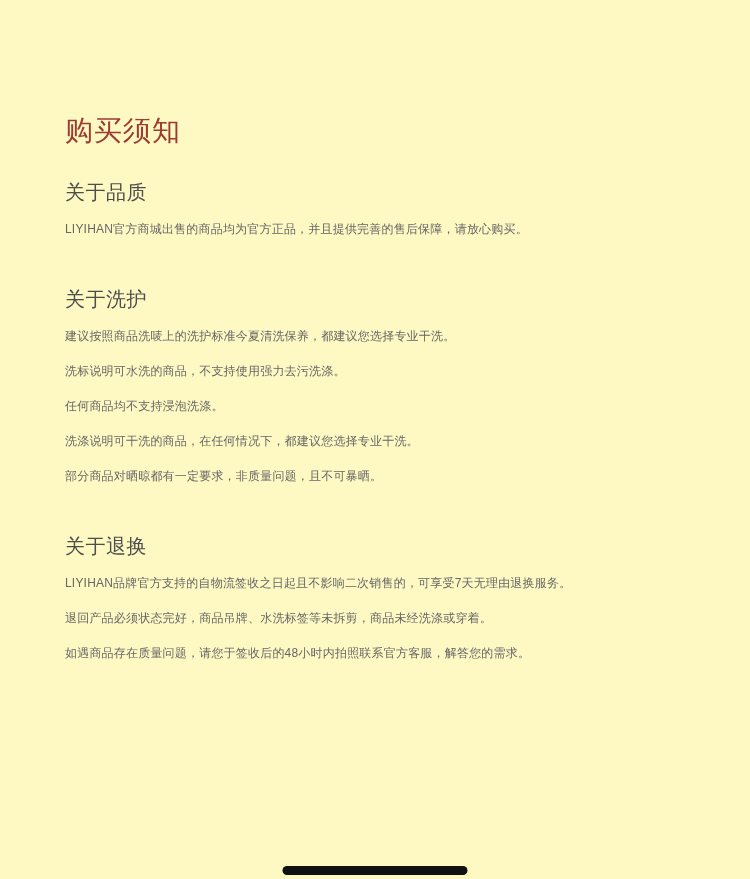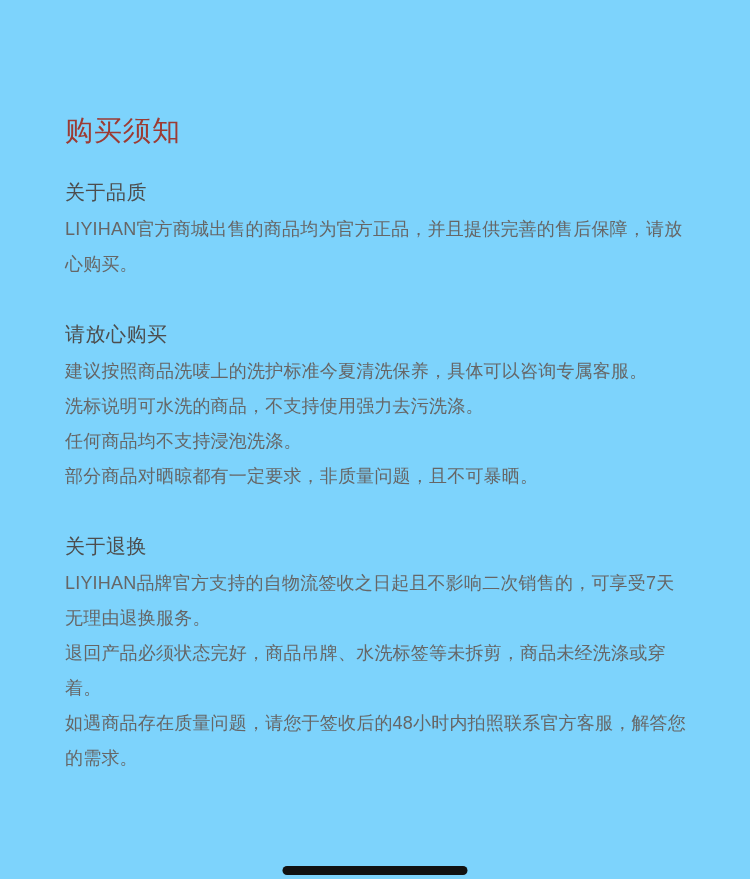--- a/index.html
+++ b/index.html
@@ -4,21 +4,21 @@
 <style>
   html, body {
     margin: 0;
     padding: 0;
     background: #ffffff;
   }
   .screen {
     position: relative;
     width: 750px;
     height: 879px;
-    background: #7dd3fc;
+    background: #fef9c3;
     overflow: hidden;
     font-family: "Liberation Sans", "DejaVu Sans", sans-serif;
   }
   .content {
     padding: 116px 58px 0 65px;
   }
   .page-title {
     font-size: 28px;
     line-height: 30px;
     font-weight: 500;
@@ -31,21 +31,21 @@
     line-height: 20px;
     font-weight: 400;
     color: #4d4d4d;
     letter-spacing: 0.5px;
     margin: 42px 0 10px 0;
   }
   .section-heading.first {
     margin-top: 0;
   }
   .para {
-    font-size: 18px;
+    font-size: 12px;
     line-height: 35px;
     color: #666666;
     margin: 0;
     letter-spacing: 0.2px;
   }
   .home-indicator {
     position: absolute;
     left: 50%;
     bottom: 4px;
     transform: translateX(-50%);
@@ -62,24 +62,25 @@
   <div class="content">
 
     <h1 class="page-title">购买须知</h1>
 
     <section>
       <h2 class="section-heading first">关于品质</h2>
       <p class="para">LIYIHAN官方商城出售的商品均为官方正品，并且提供完善的售后保障，请放心购买。</p>
     </section>
 
     <section>
-      <h2 class="section-heading">请放心购买</h2>
-      <p class="para">建议按照商品洗唛上的洗护标准今夏清洗保养，具体可以咨询专属客服。</p>
+      <h2 class="section-heading">关于洗护</h2>
+      <p class="para">建议按照商品洗唛上的洗护标准今夏清洗保养，都建议您选择专业干洗。</p>
       <p class="para">洗标说明可水洗的商品，不支持使用强力去污洗涤。</p>
       <p class="para">任何商品均不支持浸泡洗涤。</p>
+      <p class="para">洗涤说明可干洗的商品，在任何情况下，都建议您选择专业干洗。</p>
       <p class="para">部分商品对晒晾都有一定要求，非质量问题，且不可暴晒。</p>
     </section>
 
     <section>
       <h2 class="section-heading">关于退换</h2>
       <p class="para">LIYIHAN品牌官方支持的自物流签收之日起且不影响二次销售的，可享受7天无理由退换服务。</p>
       <p class="para">退回产品必须状态完好，商品吊牌、水洗标签等未拆剪，商品未经洗涤或穿着。</p>
       <p class="para">如遇商品存在质量问题，请您于签收后的48小时内拍照联系官方客服，解答您的需求。</p>
     </section>
 

